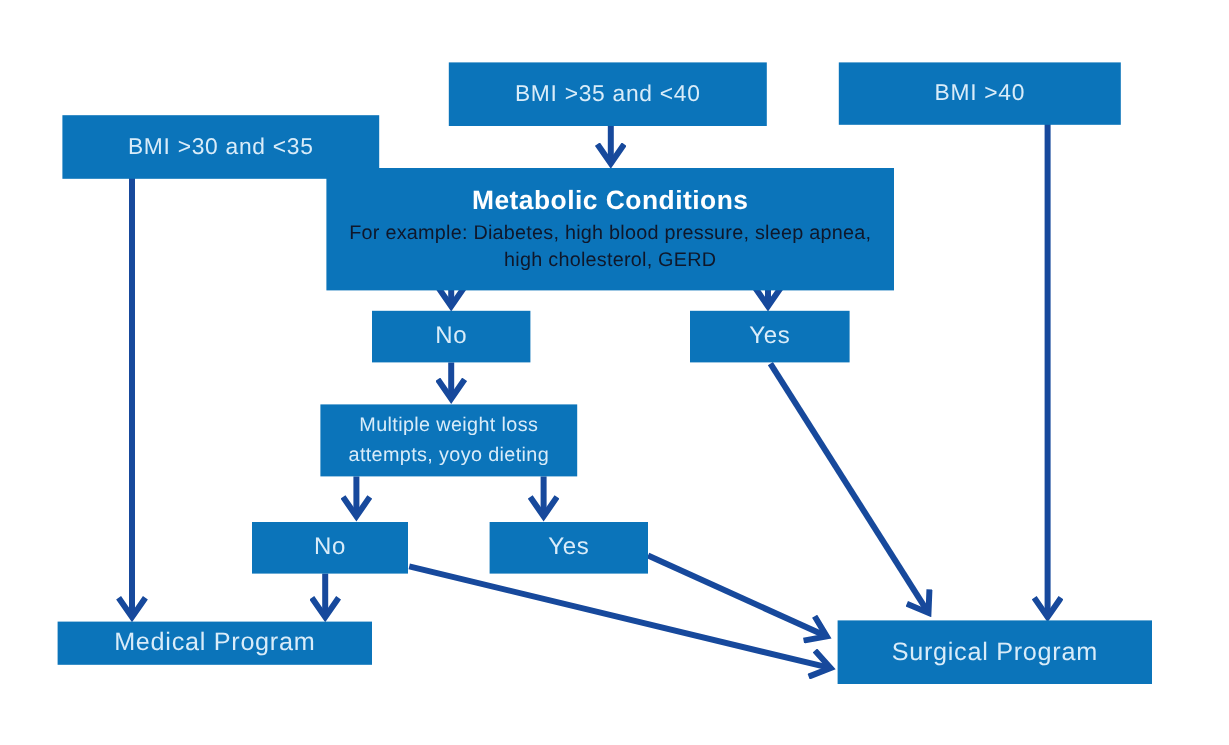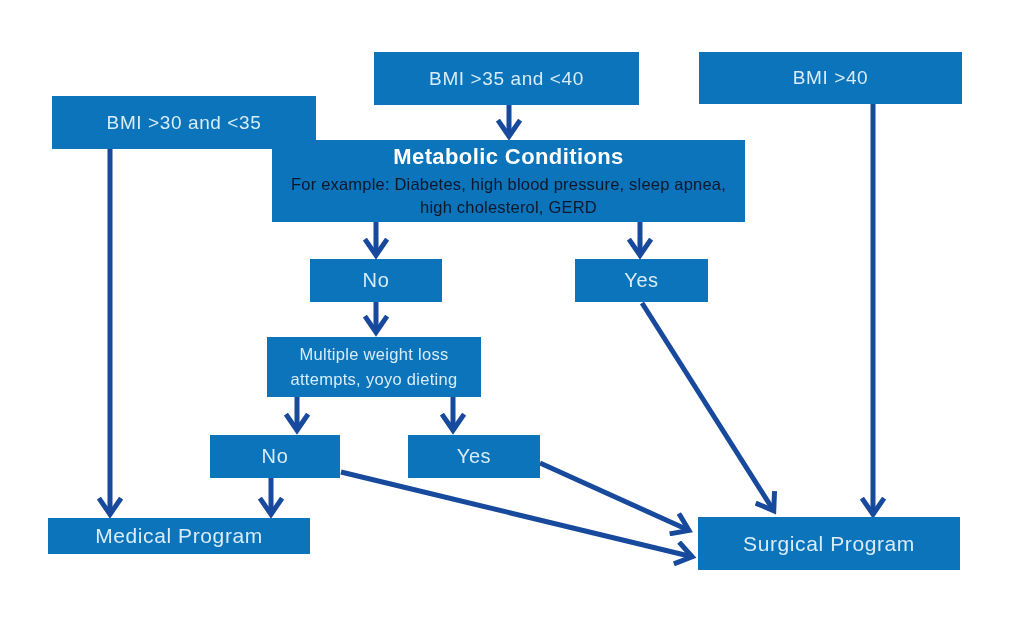--- a/index.html
+++ b/index.html
@@ -55,22 +55,22 @@
   }
   .wl-label {
     font-size: 16.5px;
     line-height: 1.5;
     letter-spacing: 0.3px;
     max-width: 200px;
   }
   
   .n-bmi-30-35 { left: 52px;  top: 52px;  width: 264px; height: 53px; margin-top: 44px; }
   .n-bmi-35-40 { left: 374px; top: 52px;  width: 265px; height: 53px; }
-  .n-bmi-40    { left: 699px; top: 52px;  width: 263px; height: 52px; text-align: center; }
-  .n-metabolic { left: 272px; top: 140px; width: 473px; height: 82px; }
+  .n-bmi-40    { left: 699px; top: 52px;  width: 235px; height: 52px; text-align: center; }
+  .n-metabolic { left: 272px; top: 140px; width: 473px; height: 102px; }
   .n-met-no    { left: 310px; top: 259px; width: 132px; height: 43px; }
   .n-met-yes   { left: 575px; top: 259px; width: 133px; height: 43px; }
   .n-weight    { left: 267px; top: 337px; width: 214px; height: 60px; }
   .n-wl-no     { left: 210px; top: 435px; width: 130px; height: 43px; }
   .n-wl-yes    { left: 408px; top: 435px; width: 132px; height: 43px; }
   .n-medical   { left: 48px;  top: 518px; width: 262px; height: 36px; }
   .n-surgical  { left: 698px; top: 517px; width: 262px; height: 53px; }
 </style>
 </head>
 <body>

